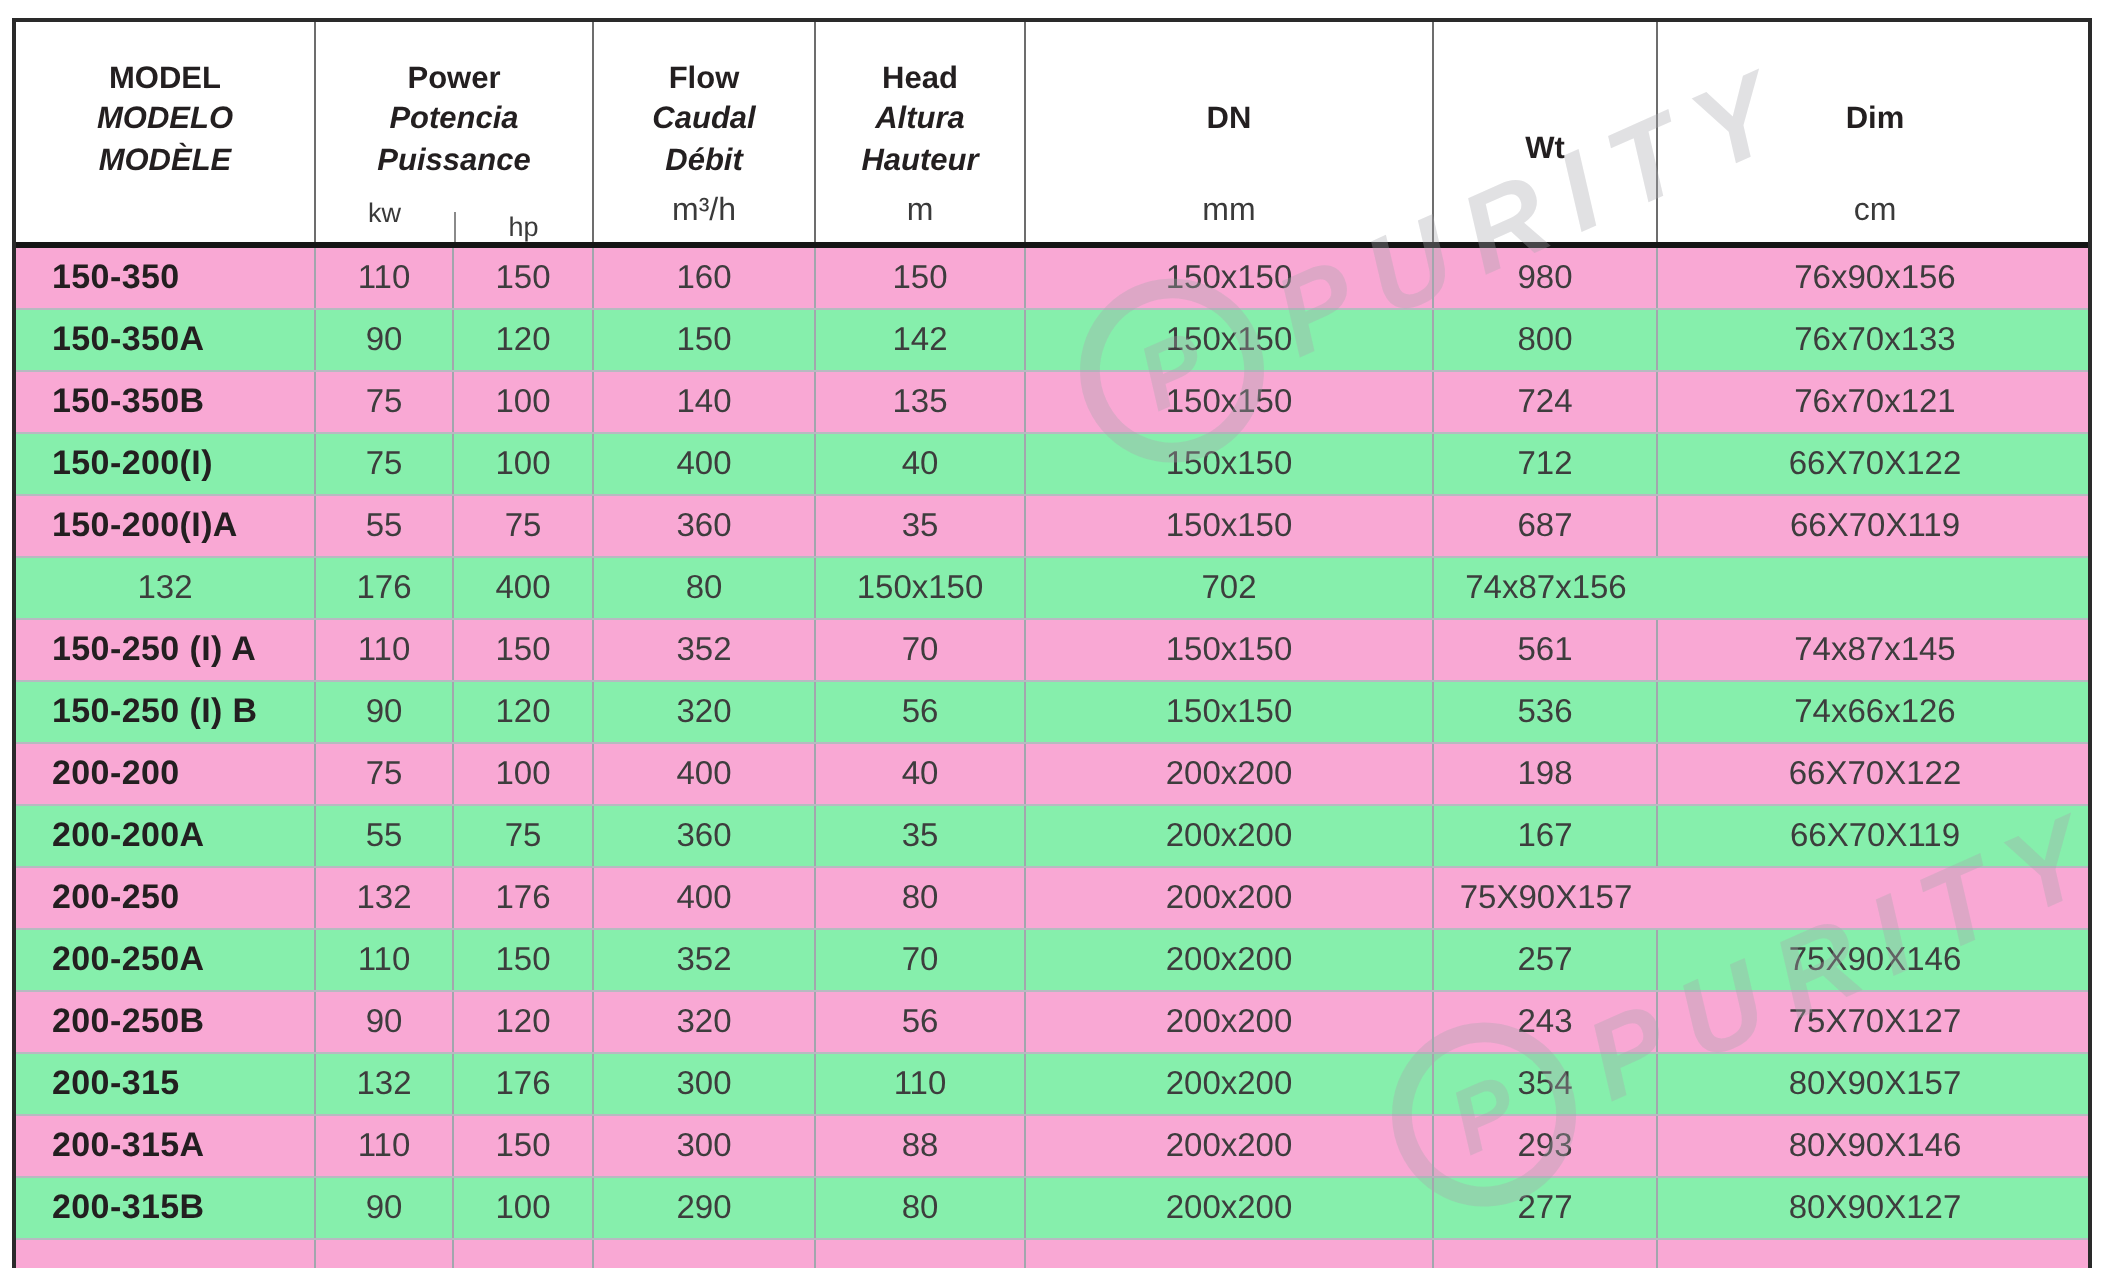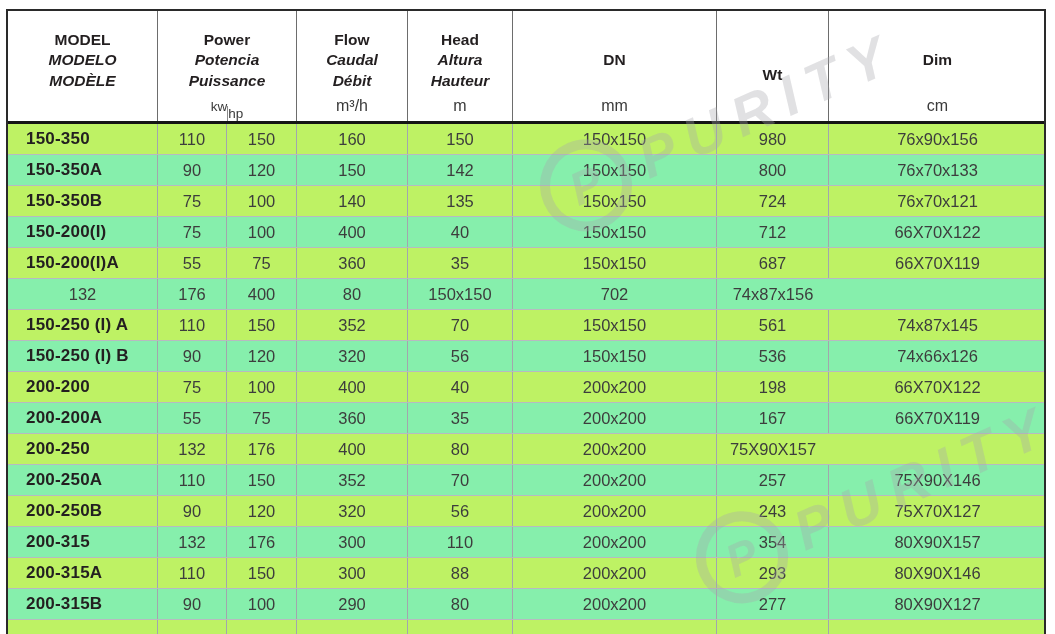--- a/index.html
+++ b/index.html
@@ -26,21 +26,21 @@
     height:110px;
     border-bottom:3px solid #151515;
   }
   .hcell{
     display:flex;flex-direction:column;
     border-right:1px solid #6d6d6d;
     box-sizing:border-box;
     text-align:center;
   }
   .hcell:last-child{border-right:none;}
-  .hcell-power{grid-column:2 / span 2;align-items:center;}
+  .hcell-power{grid-column:2 / span 2;}
   .htitle{
     flex:1;display:flex;flex-direction:column;justify-content:center;
     font-weight:bold;font-size:15.5px;line-height:1.3;color:#231f20;
     padding-top:19px;
   }
   .htitle .it{font-style:italic;}
   .hunit{
     height:30px;display:flex;align-items:center;justify-content:center;
     font-size:16px;color:#3a3a3a;
   }
@@ -51,21 +51,21 @@
   }
   .hunit-split span + span{border-left:1px solid #8a8a8a;margin-top:15px;}
   
   .trow{
     display:grid;
     grid-template-columns:150px 69px 70px 111px 105px 204px 112px 217px;
     height:30px;
     border-bottom:1px solid #b7bac1;
     background:#86efac;
   }
-  .trow.shaded{background:#bef264;}
+  .trow.shaded{background:#f9a8d4;}
   .tcell{
     display:flex;align-items:center;justify-content:center;
     border-right:1px solid #a2a6ad;
     box-sizing:border-box;
     font-size:16.5px;color:#3d3d3d;
     overflow:hidden;white-space:nowrap;
   }
   .tcell:last-child{border-right:none;}
   .tcell.model{
     justify-content:flex-start;

